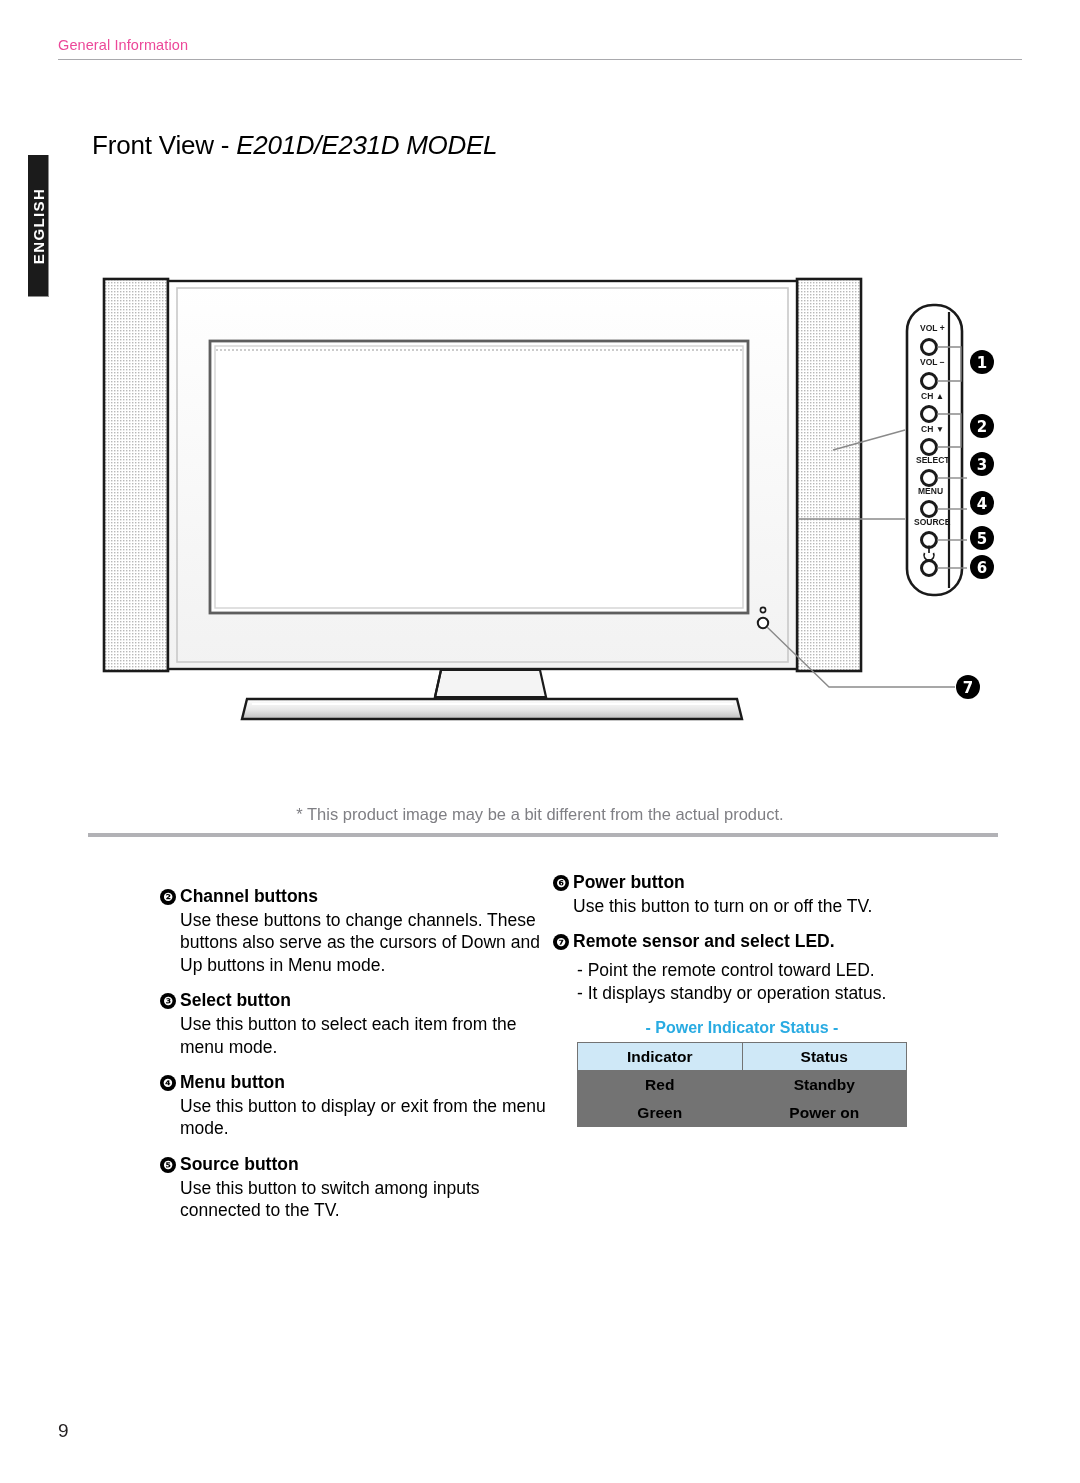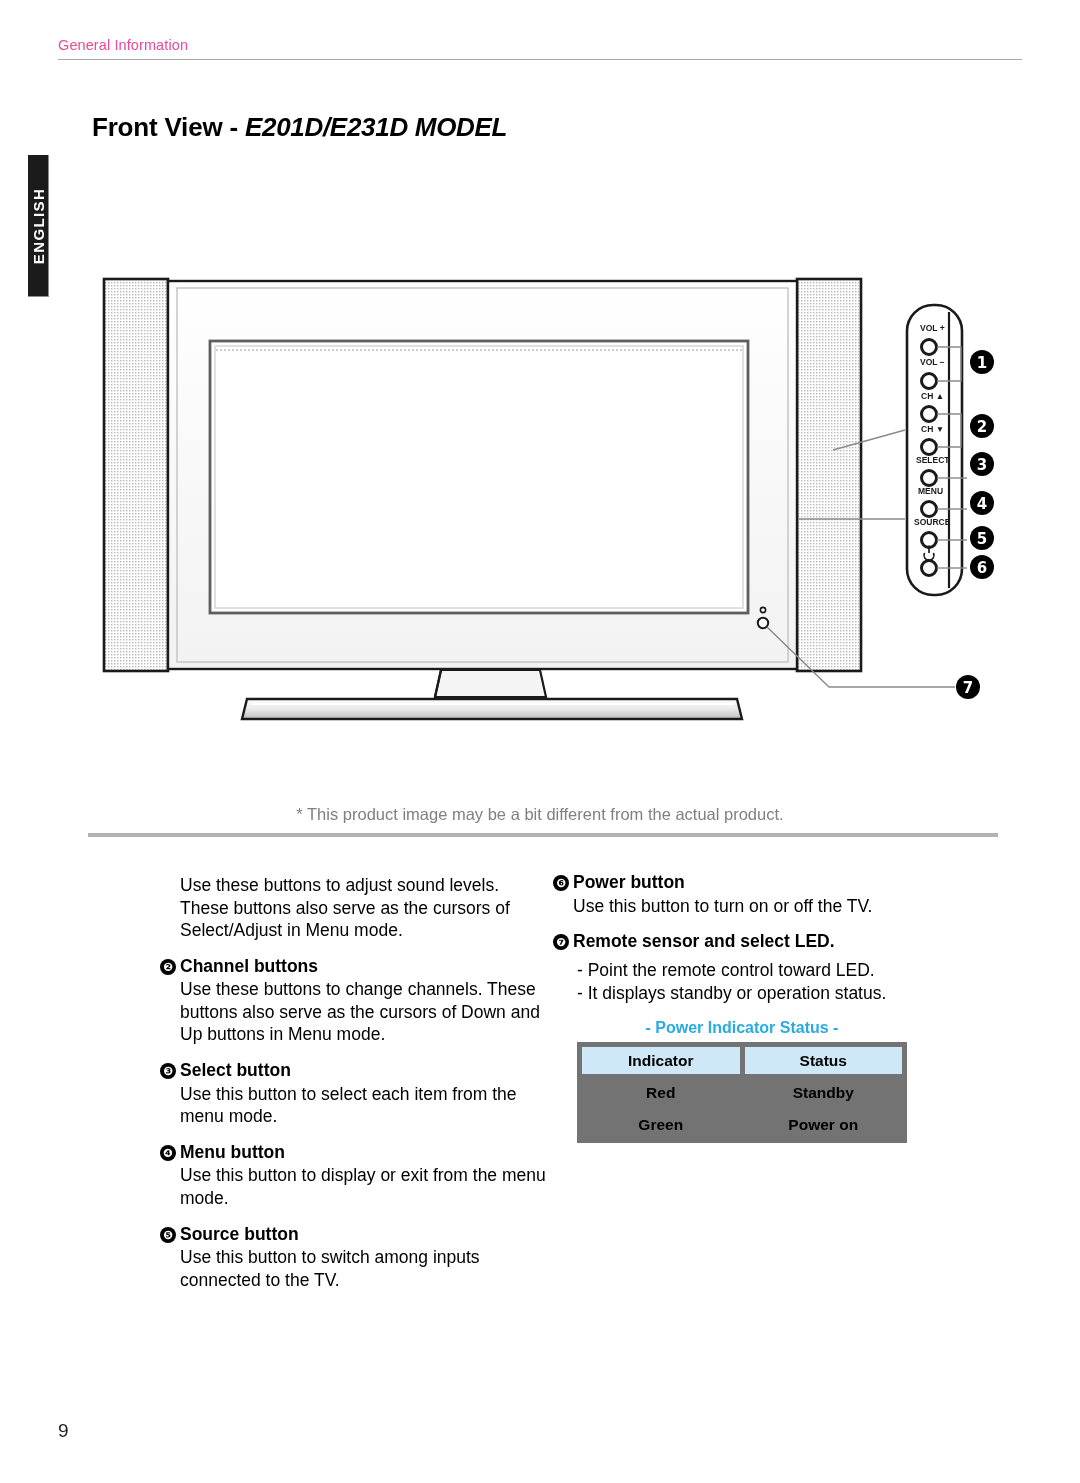--- a/index.html
+++ b/index.html
@@ -60,23 +60,23 @@
     font-size: 15px;
     font-weight: bold;
     letter-spacing: 1.4px;
     white-space: nowrap;
   }
 
   
   .page-title {
     position: absolute;
     left: 92px;
-    top: 112px;
+    top: 130px;
     font-size: 26px;
-    font-weight: bold;
+    font-weight: normal;
     white-space: nowrap;
     letter-spacing: -0.2px;
   }
   .page-title .model {
     font-style: italic;
     letter-spacing: -0.3px;
   }
 
   
   #figure {
@@ -164,21 +164,21 @@
     margin-bottom: 5px;
     white-space: nowrap;
     margin-top: 10px;
   }
   table.pit {
     border-collapse: collapse;
     width: 330px;
     table-layout: fixed;
   }
   table.pit th, table.pit td {
-    border: 5px solid #737373;
+    border: 1px solid #737373;
     text-align: center;
     font-size: 15.5px;
     font-weight: bold;
     height: 27px;
     padding: 0;
     color: #000;
   }
   table.pit th { background: #cfe8f7; }
   table.pit td { background: #737373; }
 
@@ -339,25 +339,20 @@
         </g>
     </g>
   </svg>
 
   <div class="figure-note">* This product image may be a bit different from the actual product.</div>
   <div class="note-rule"></div>
 
   <div class="col col-left">
 
     <div class="item">
-      <div class="item-body">
-        <div>Use these buttons to adjust sound levels.</div>
-        <div>These buttons also serve as the cursors of</div>
-        <div>Select/Adjust in Menu mode.</div>
-      </div>
     </div>
 
     <div class="item">
       <div class="item-head">
         <span class="bnum">❷</span><span>Channel buttons</span>
       </div>
       <div class="item-body">
         <div>Use these buttons to change channels. These</div>
         <div>buttons also serve as the cursors of Down and</div>
         <div>Up buttons in Menu mode.</div>

